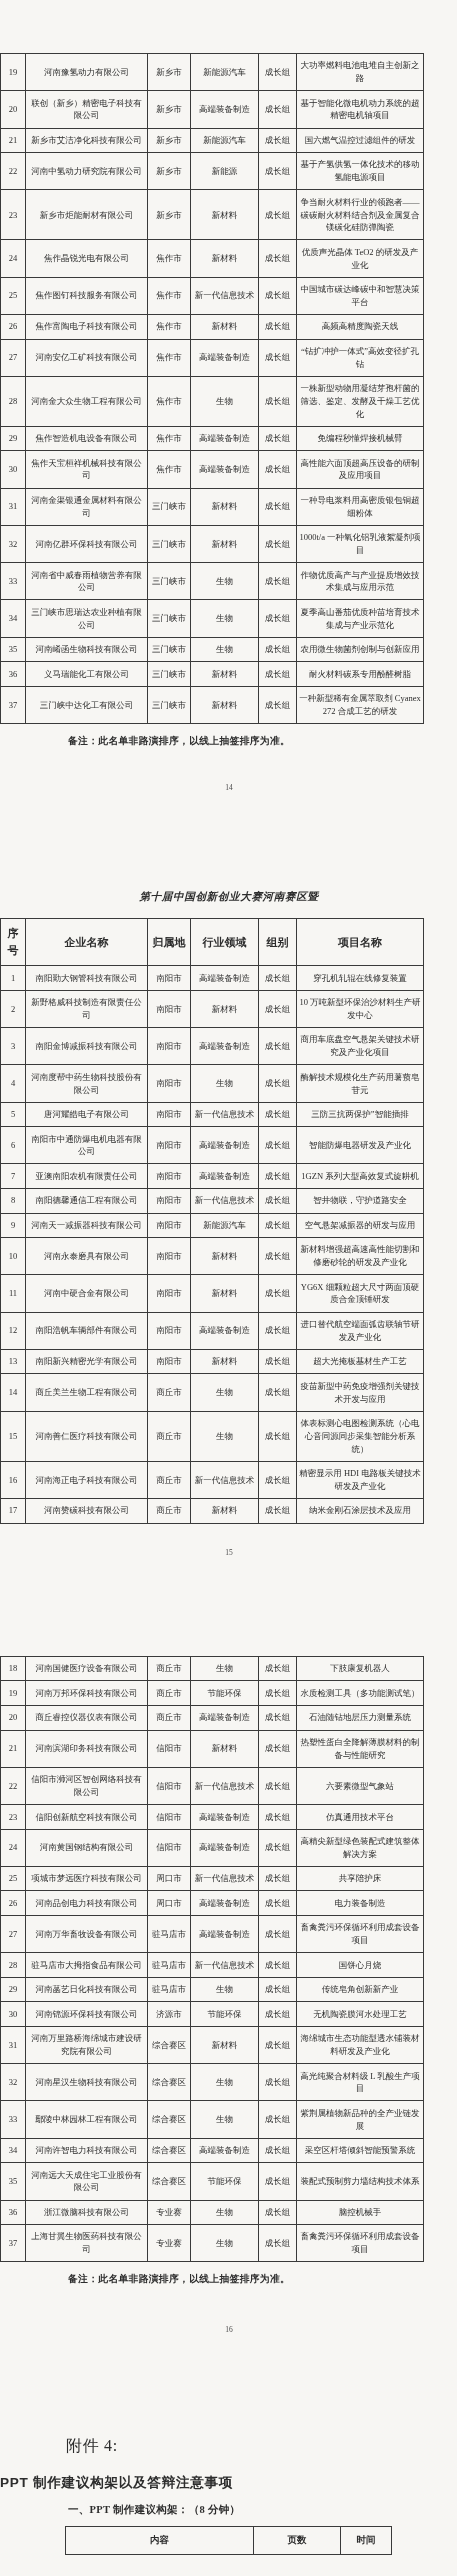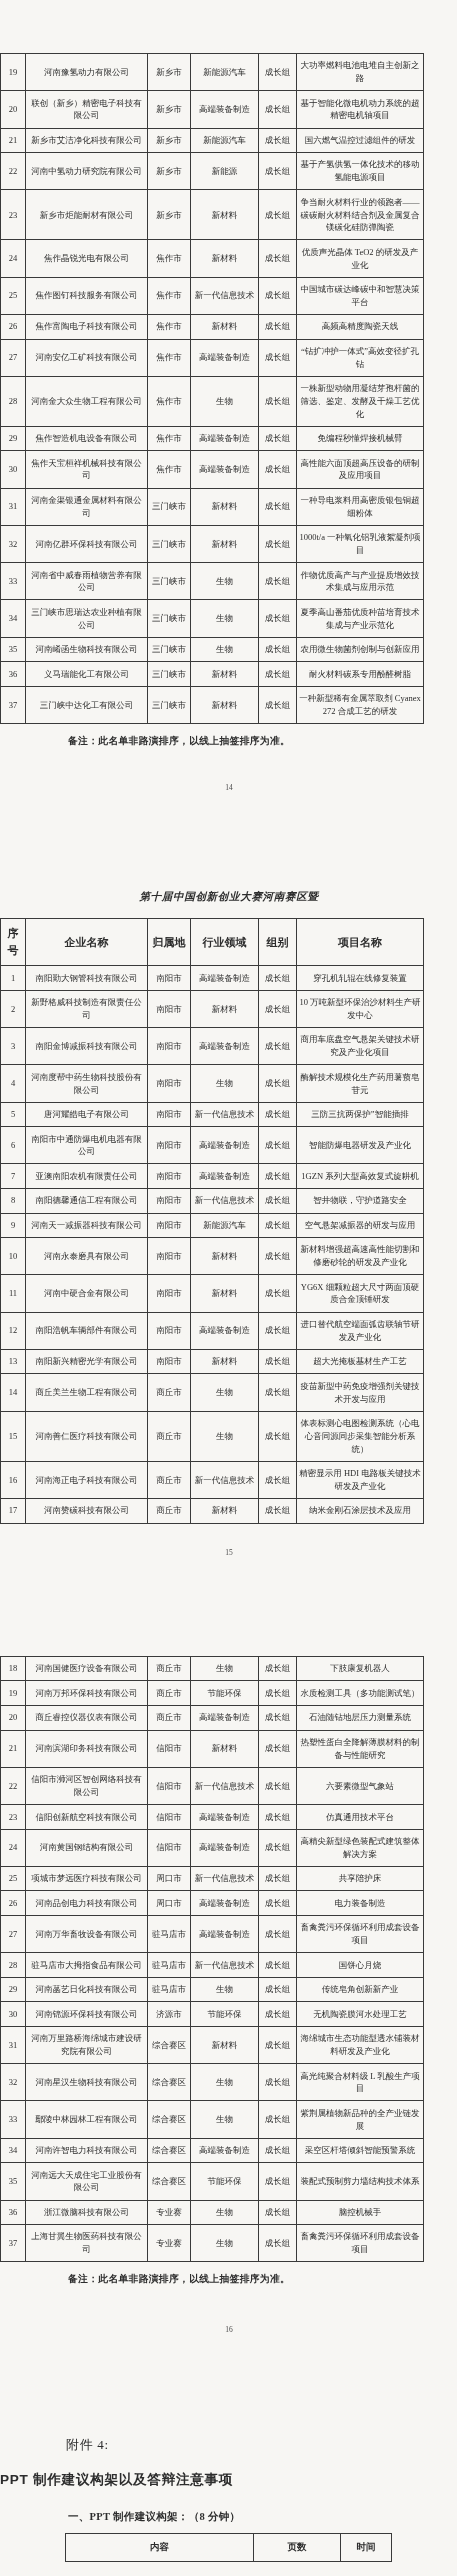--- a/index.html
+++ b/index.html
@@ -64,33 +64,33 @@
     font-size:10.5px;
     letter-spacing:0.7px;
     font-style:italic;
   }
   .doc-title .t-line{margin-bottom:13.6px;}
   .tbl2{margin-top:4.1px;}
   .tbl3{margin-top:99px;}
   
   .attach-label{
     margin:102px 0 0 66px;
-    font-size:13px;
+    font-size:16px;
     letter-spacing:0.7px;
   }
   .attach-title{
     margin-top:16.3px;
     text-align:left;
     font-family:"Liberation Sans","DejaVu Sans",sans-serif;
     font-weight:bold;
     font-size:13.6px;
     letter-spacing:0.7px;
   }
   .sec-heading{
-    margin:21px 0 0 68px;
+    margin:11px 0 0 68px;
     font-size:10.5px;
     font-weight:600;
     letter-spacing:0.3px;
   }
   table.ppt{
     border-collapse:collapse;
     margin:9.5px 0 0 65px;
     width:326px;
     table-layout:fixed;
   }

